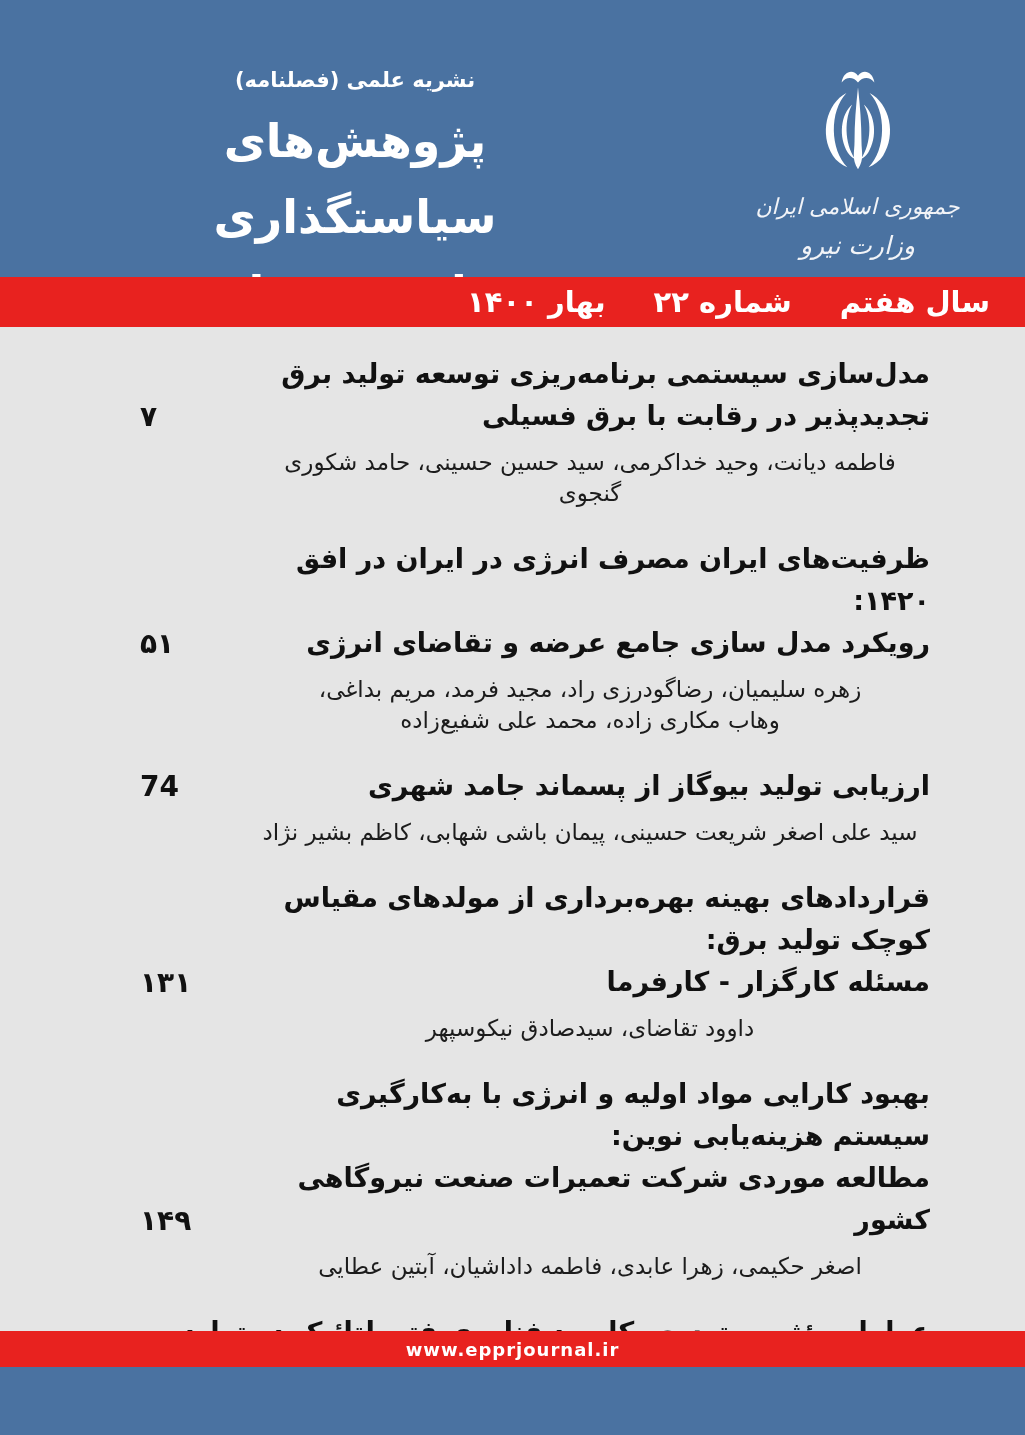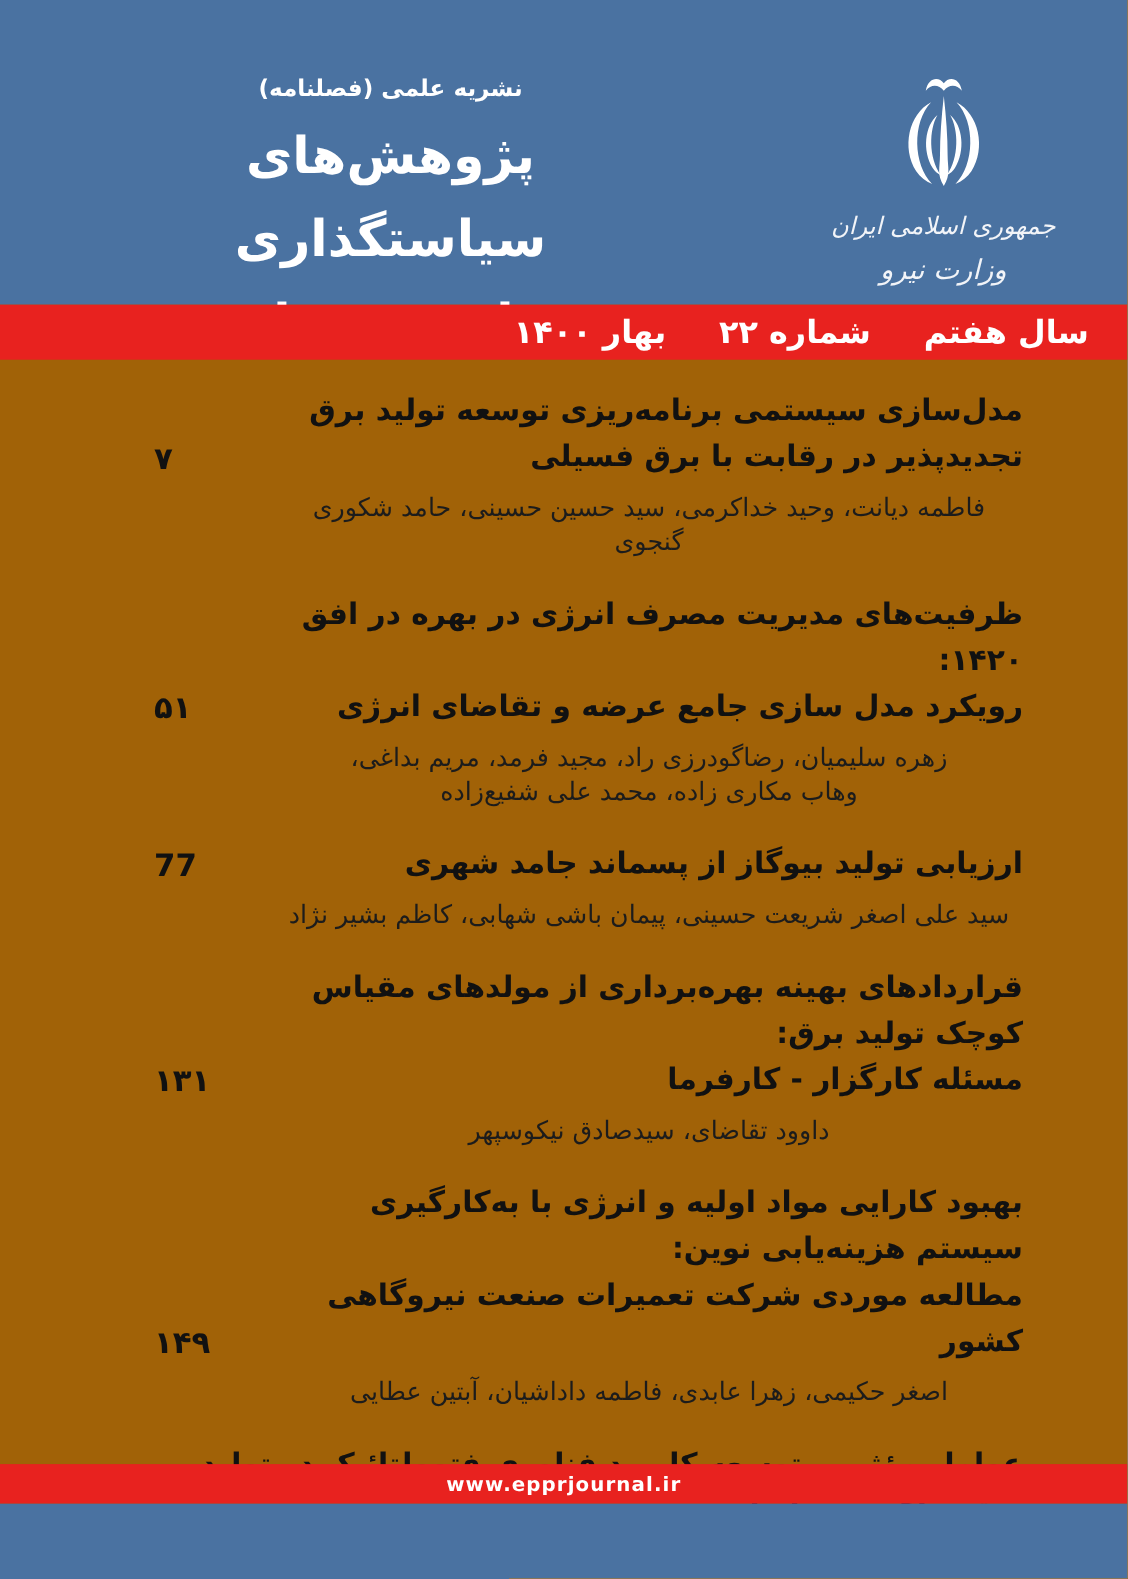--- a/index.html
+++ b/index.html
@@ -1,19 +1,19 @@
 <!DOCTYPE html>
 <html lang="fa"><head>
 <meta charset="utf-8">
 <style>
   * { margin:0; padding:0; box-sizing:border-box; }
   html,body { background:#888; }
   .page {
     position:relative; width:1025px; height:1435px; margin:0 auto;
-    background:#a16207; overflow:hidden;
+    background:#e5e5e5; overflow:hidden;
     font-family:"DejaVu Sans", sans-serif;
   }
   
   .header {
     position:absolute; top:0; left:0; width:1025px; height:277px;
     background:#4a72a1; color:#fff;
   }
   .masthead {
     position:absolute; left:105px; top:68px; width:500px; text-align:center; direction:rtl;
   }
@@ -109,37 +109,37 @@
         <div class="page-num">۷</div>
       </div>
       <div class="authors">
         <div>فاطمه دیانت، وحید خداکرمی، سید حسین حسینی، حامد شکوری گنجوی</div>
       </div>
     </div>
 
     <div class="entry">
       <div class="title-row">
         <div class="title-lines">
-          <div>ظرفیت‌های مدیریت مصرف انرژی در بهره در افق ۱۴۲۰:</div>
+          <div>ظرفیت‌های ایران مصرف انرژی در ایران در افق ۱۴۲۰:</div>
           <div>رویکرد مدل سازی جامع عرضه و تقاضای انرژی</div>
         </div>
         <div class="page-num">۵۱</div>
       </div>
       <div class="authors">
         <div>زهره سلیمیان، رضاگودرزی راد، مجید فرمد، مریم بداغی،</div>
         <div>وهاب مکاری زاده، محمد علی شفیع‌زاده</div>
       </div>
     </div>
 
     <div class="entry">
       <div class="title-row">
         <div class="title-lines">
           <div>ارزیابی تولید بیوگاز از پسماند جامد شهری</div>
         </div>
-        <div class="page-num">77</div>
+        <div class="page-num">74</div>
       </div>
       <div class="authors">
         <div>سید علی اصغر شریعت حسینی، پیمان باشی شهابی، کاظم بشیر نژاد</div>
       </div>
     </div>
 
     <div class="entry">
       <div class="title-row">
         <div class="title-lines">
           <div>قراردادهای بهینه بهره‌برداری از مولدهای مقیاس کوچک تولید برق:</div>

